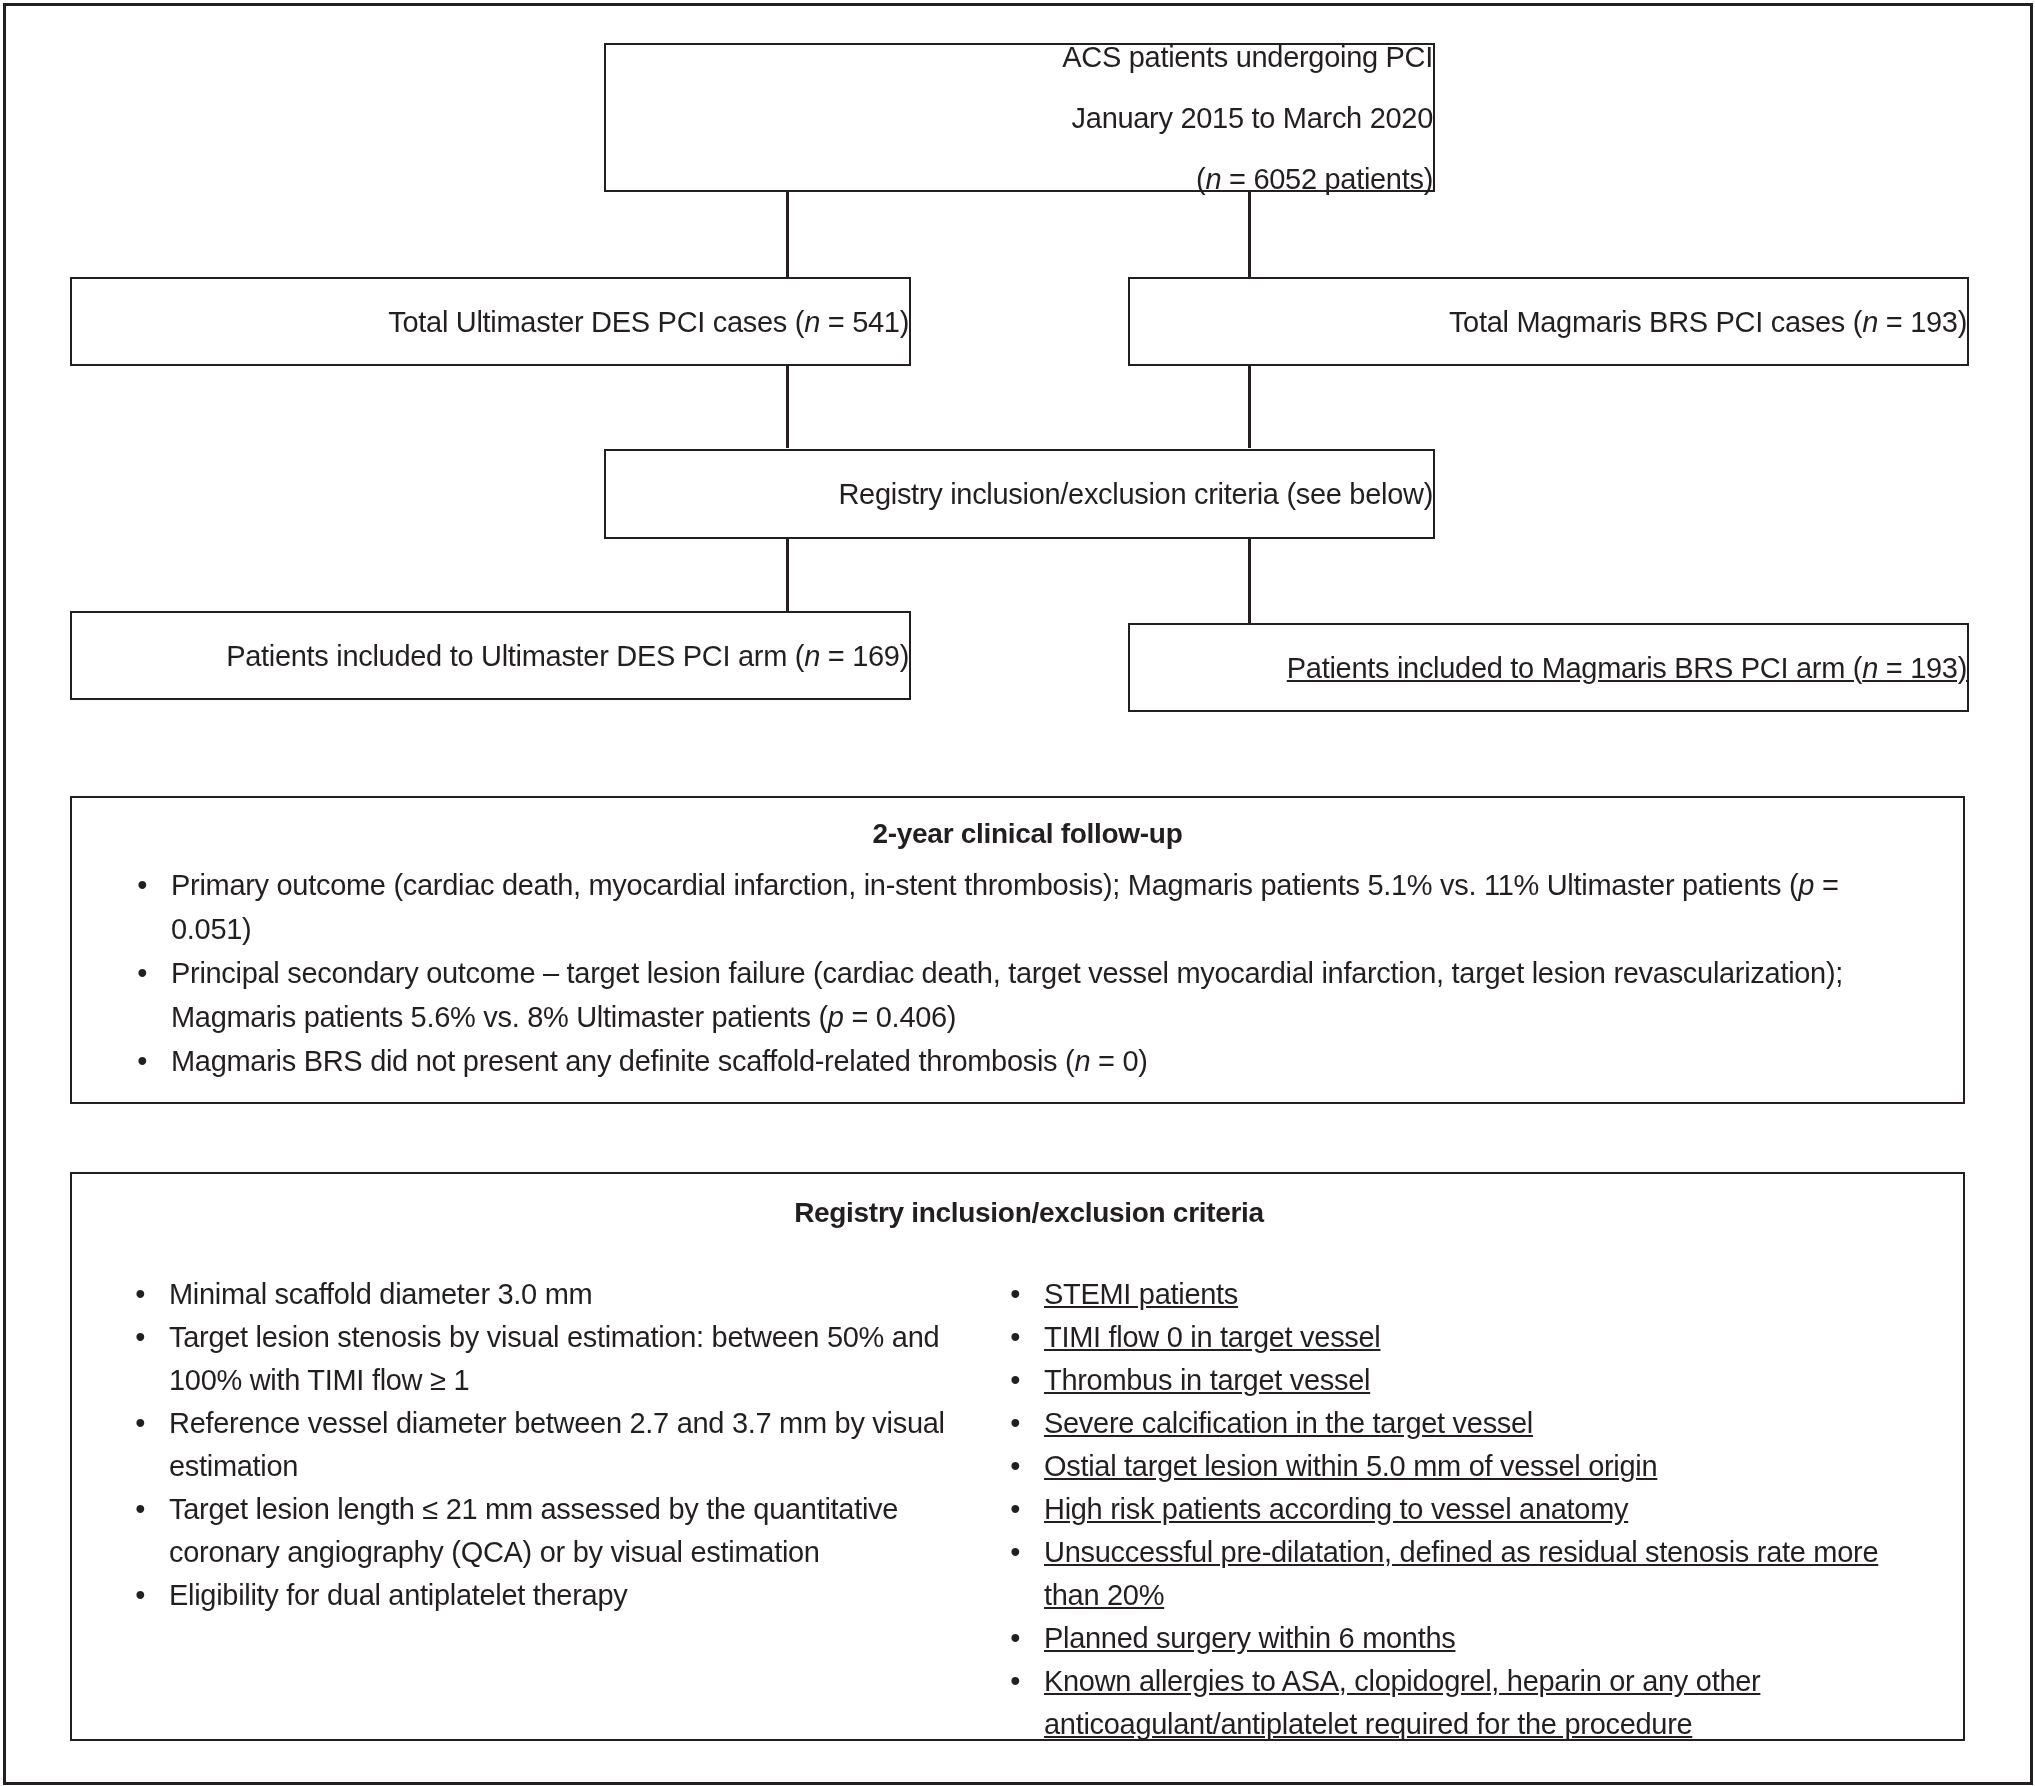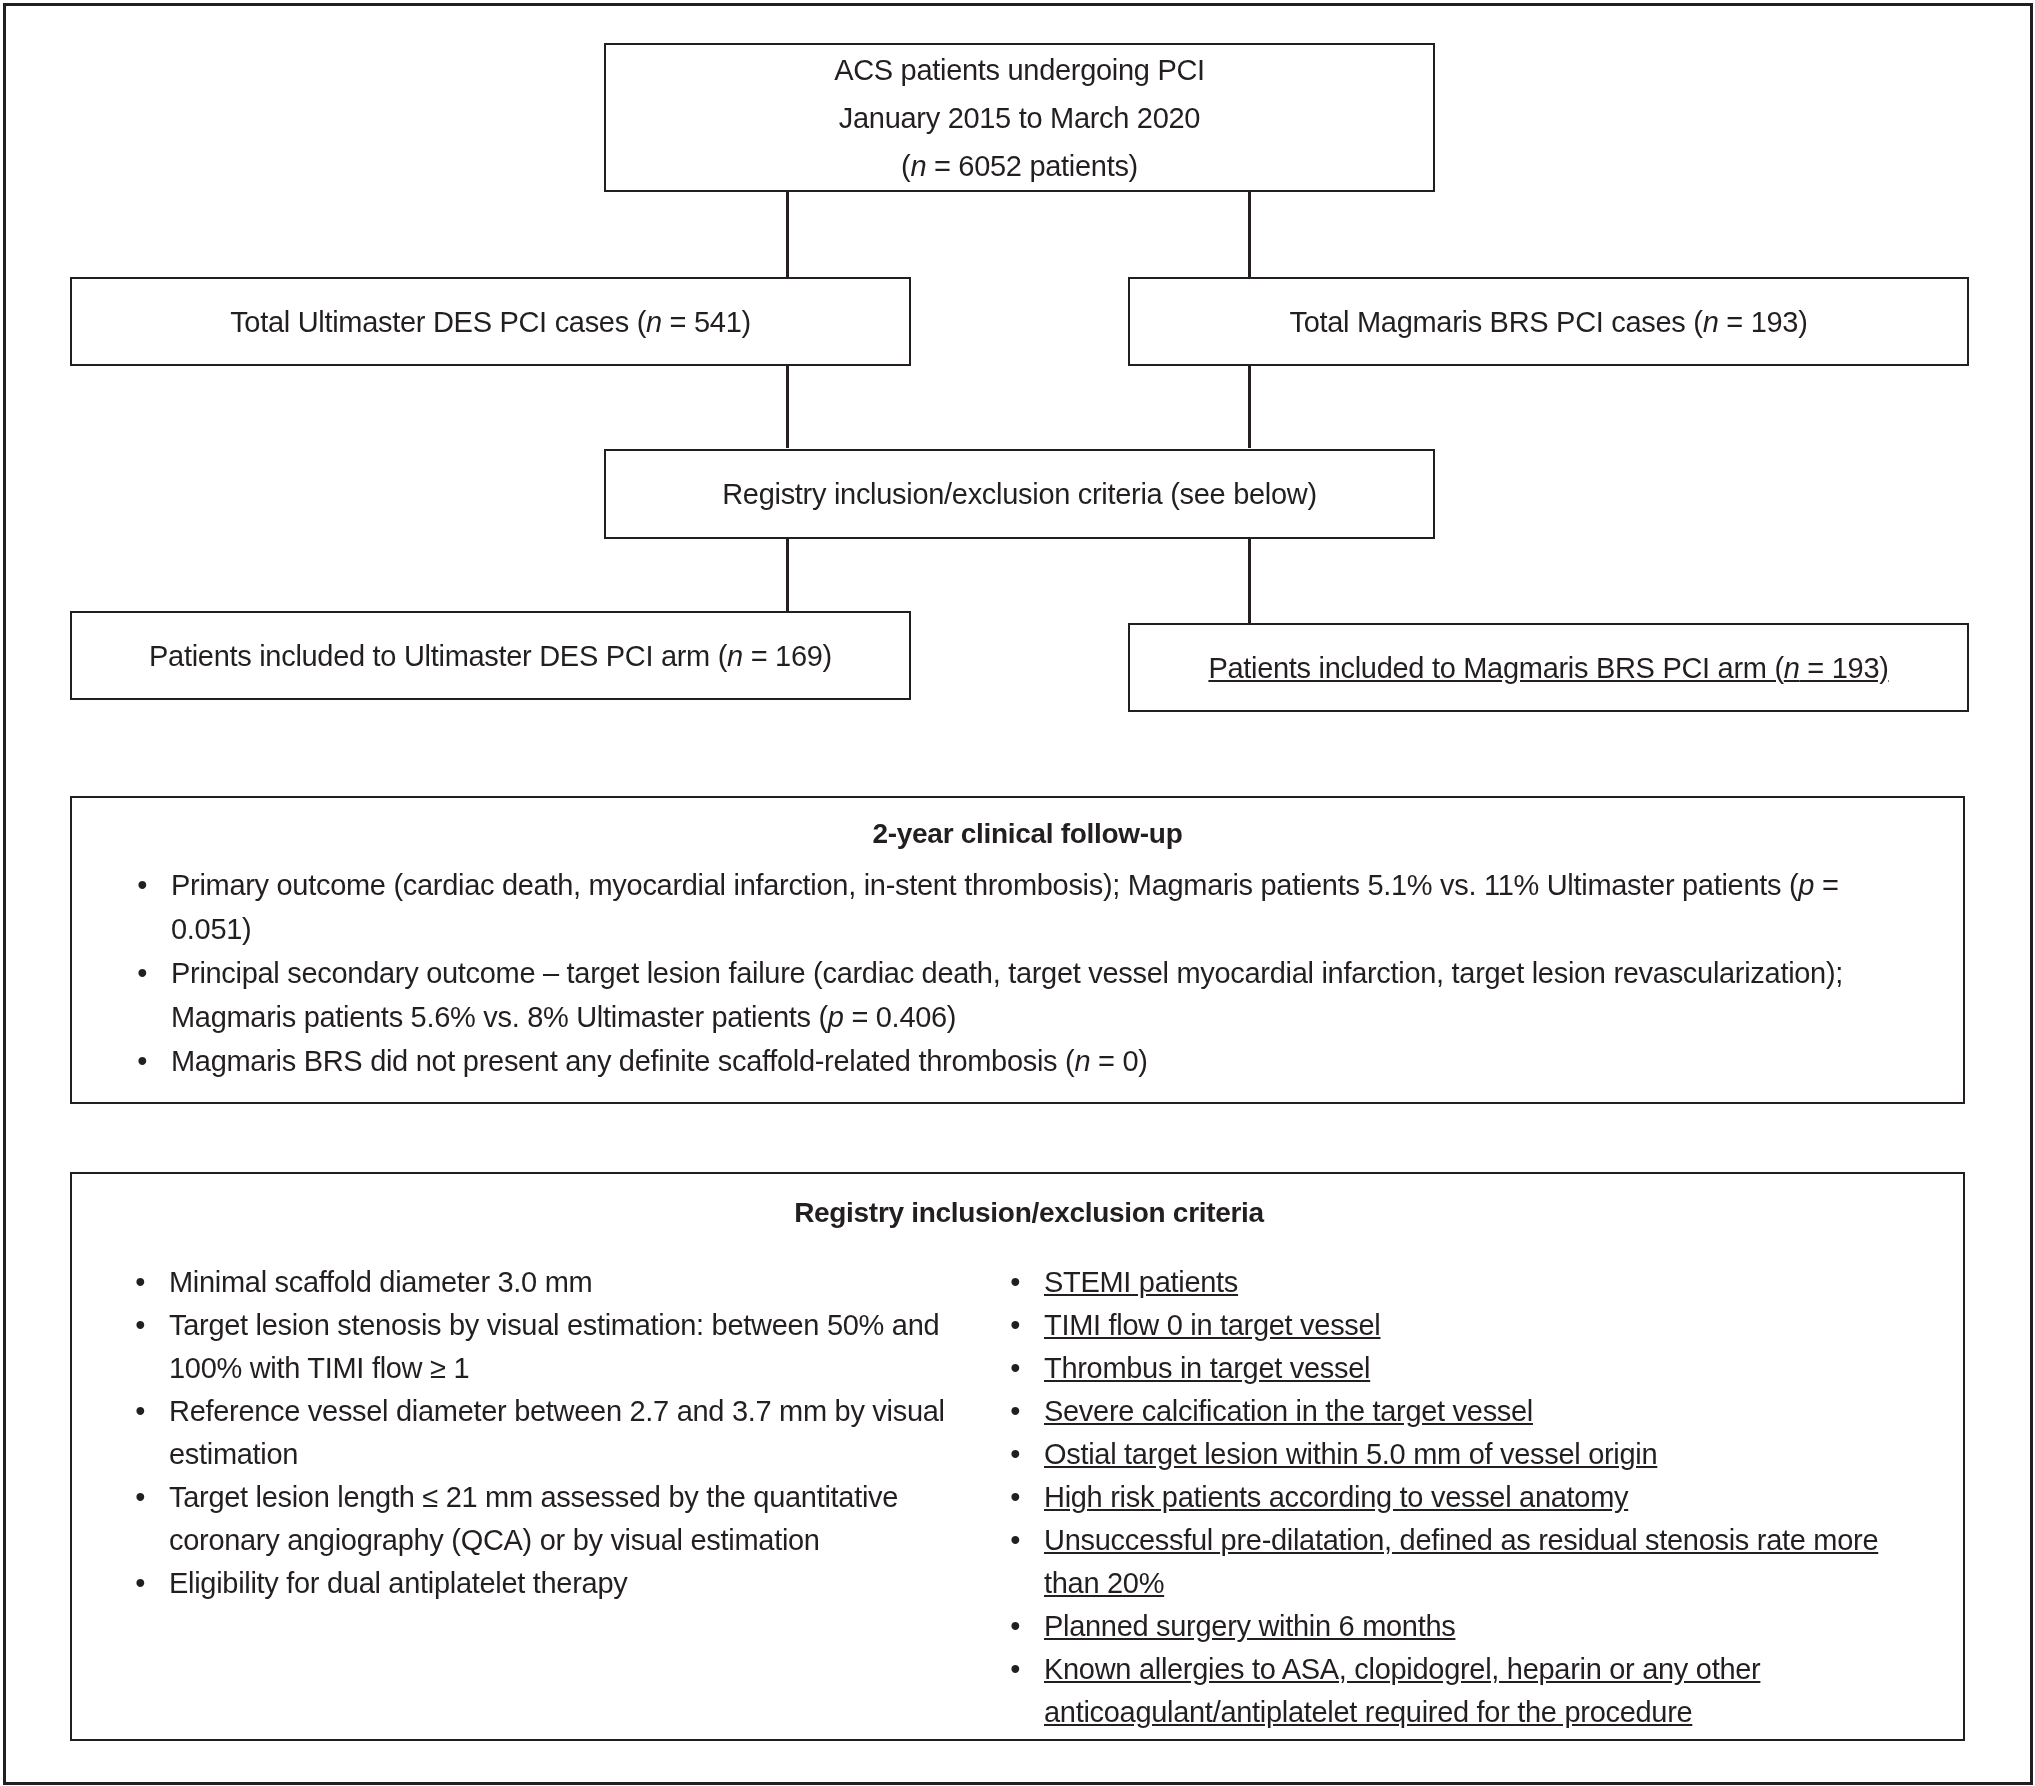--- a/index.html
+++ b/index.html
@@ -20,26 +20,27 @@
     position: absolute;
     left: 2.5px; top: 2.5px; right: 2.5px; bottom: 2.5px;
     border: 3.8px solid #231f20;
   }
   .node {
     position: absolute;
     border: 2.5px solid #231f20;
     background: #ffffff;
     display: flex;
     flex-direction: column;
-    align-items: center;
+    align-items: flex-end;
     justify-content: center;
     text-align: center;
     font-size: 29px;
     letter-spacing: -0.3px;
     line-height: 48px;
+    gap: 13px;
   }
   .node-top        { left: 604px;  top: 43px;   width: 827px; height: 145px; }
   .node-left-tot   { left: 70px;  top: 277px;  width: 837px; height: 85px; }
   .node-right-tot  { left: 1128px; top: 277px;  width: 837px; height: 85px; }
   .node-gate       { left: 604px;  top: 449px;  width: 827px; height: 86px; }
   .node-left-inc   { left: 70px;  top: 611px;  width: 837px; height: 85px; }
   .node-right-inc  { left: 1128px; top: 623px;  width: 837px; height: 85px; text-decoration: underline; }
 
   .connector {
     position: absolute;
@@ -67,21 +68,21 @@
     padding: 19px 30px 0 53px;
   }
   .panel-title {
     text-align: center;
     font-weight: bold;
     font-size: 28px;
     letter-spacing: -0.3px;
     line-height: 39px;
     margin: 0 0 10px 0;
   }
-  .panel-criteria .panel-title { margin-bottom: 20px; }
+  .panel-criteria .panel-title { margin-bottom: 32px; }
 
   ul.bullets {
     list-style: none;
     margin: 9px;
     padding: 0;
     font-size: 29px;
     letter-spacing: -0.3px;
     line-height: 44px;
   }
   ul.bullets li {

